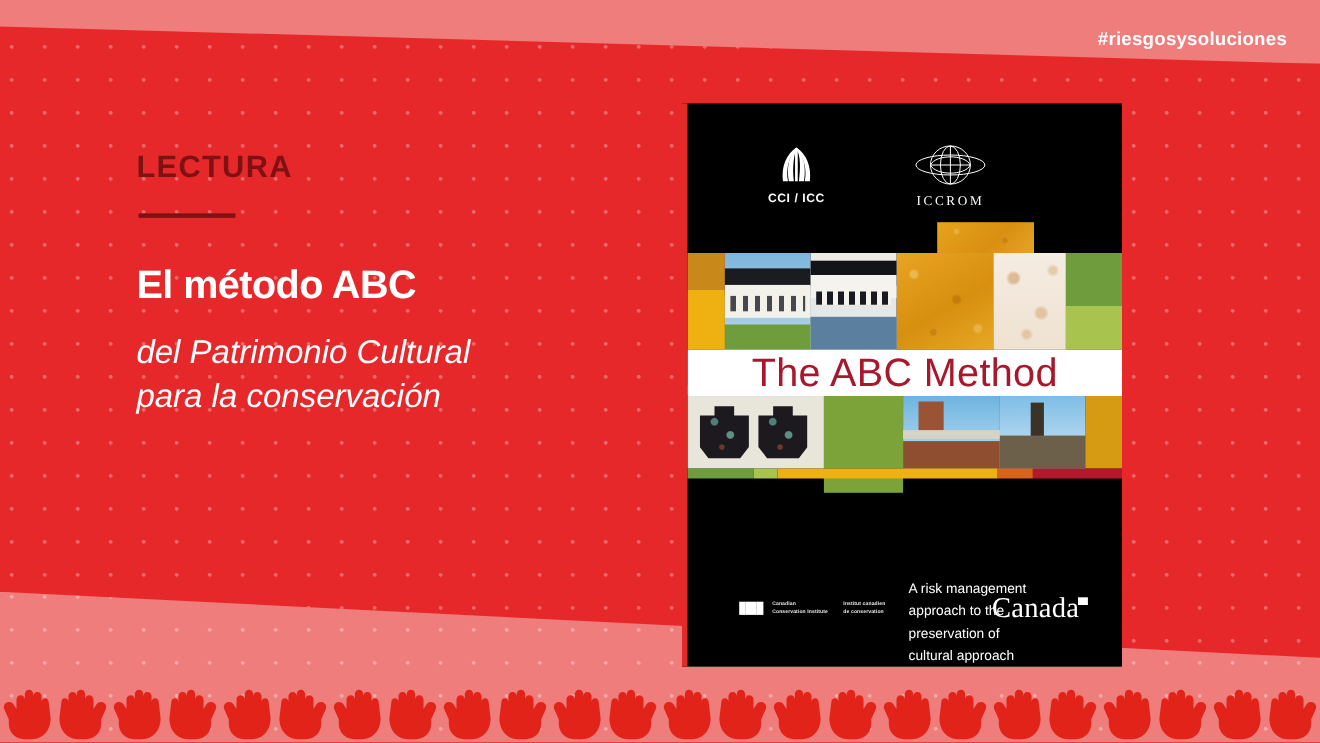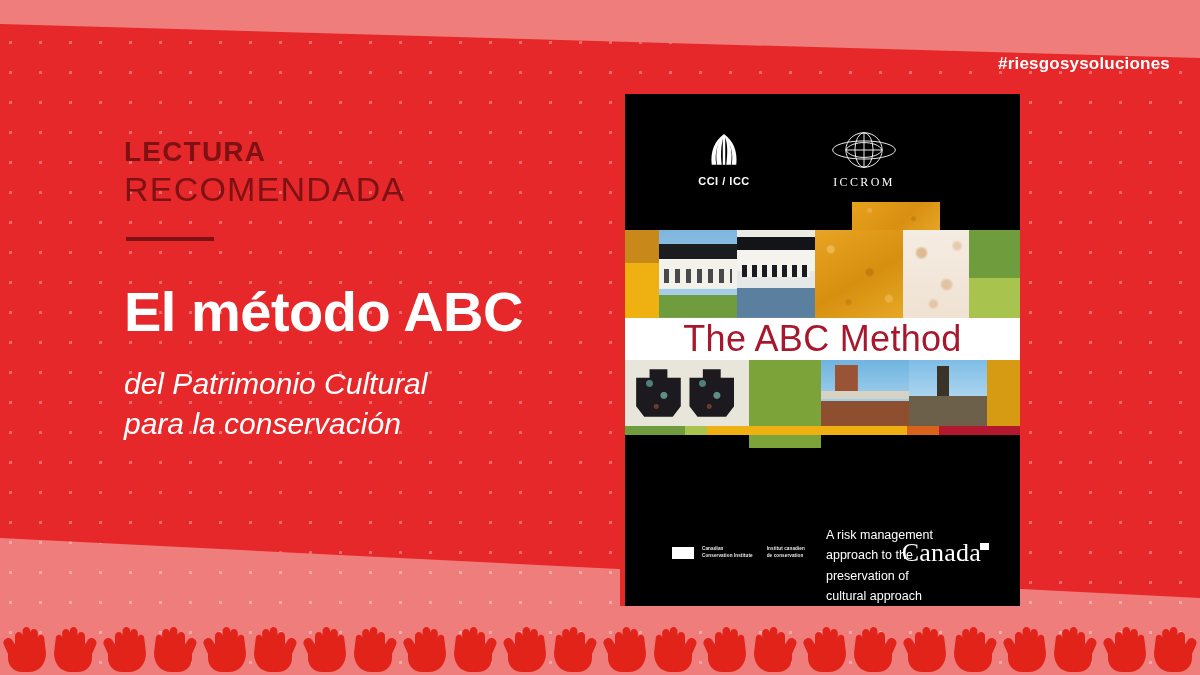--- a/index.html
+++ b/index.html
@@ -37,35 +37,34 @@
       radial-gradient(circle at 1.6px 1.6px, rgba(255,255,255,.34) 1.5px, rgba(255,255,255,0) 1.9px);
     background-size:30px 30px;
     background-position:9px 11px;
   }
 
   
   .hashtag{
     position:absolute;right:30px;top:26px;
     color:#ffffff;font-size:17px;font-weight:bold;letter-spacing:.2px;
     z-index:12;
-    margin-top:28px;
   }
 
   
   .left-block{position:absolute;left:124px;top:138px;width:470px;z-index:10;}
   .kicker-1{
     font-size:28px;font-weight:bold;color:#7d1113;letter-spacing:1.2px;line-height:1.0;
   }
   .kicker-2{
     font-size:34px;font-weight:300;color:#7d1113;letter-spacing:1.2px;line-height:1.18;margin-top:3px;
   }
   .rule{width:88px;height:4px;background:#7d1113;margin:28px 0 0 2px;}
   .headline{
     margin-top:43px;
-    font-size:56px;font-weight:bold;color:#ffffff;letter-spacing:-.5px;line-height:1.0;
+    font-size:36px;font-weight:bold;color:#ffffff;letter-spacing:-.5px;line-height:1.0;
   }
   .subhead{
     margin-top:24px;
     font-size:30px;font-style:italic;font-weight:300;color:#ffffff;line-height:1.32;
   }
 
   
   .book{
     position:absolute;left:620px;top:94px;width:400px;height:512px;
     background:#000;z-index:11;
@@ -225,21 +224,20 @@
 <div id="stage">
 
   <div class="bg-base"></div>
   <div class="bg-dots"></div>
   <div class="band-top"></div>
 
   <div class="hashtag">#riesgosysoluciones</div>
 
   <div class="left-block">
     <div class="kicker-1">LECTURA</div>
-    <div class="kicker-2">RECOMENDADA</div>
     <div class="rule"></div>
     <div class="headline">El método ABC</div>
     <div class="subhead">
       <div>del Patrimonio Cultural</div>
       <div>para la conservación</div>
     </div>
   </div>
 
   <div class="book-shadow"></div>
 

